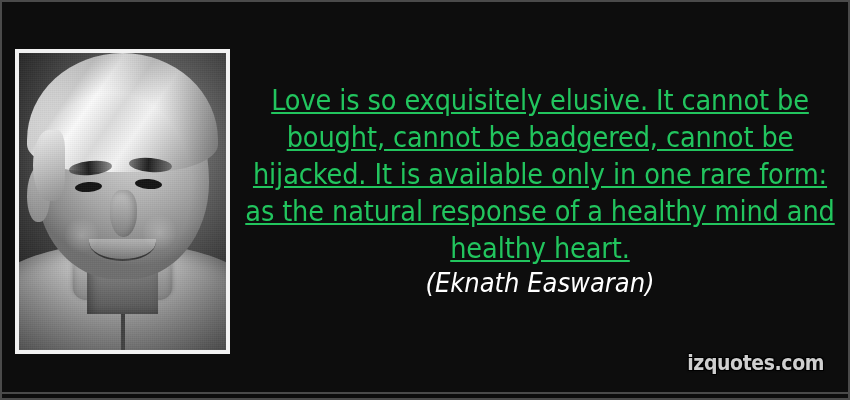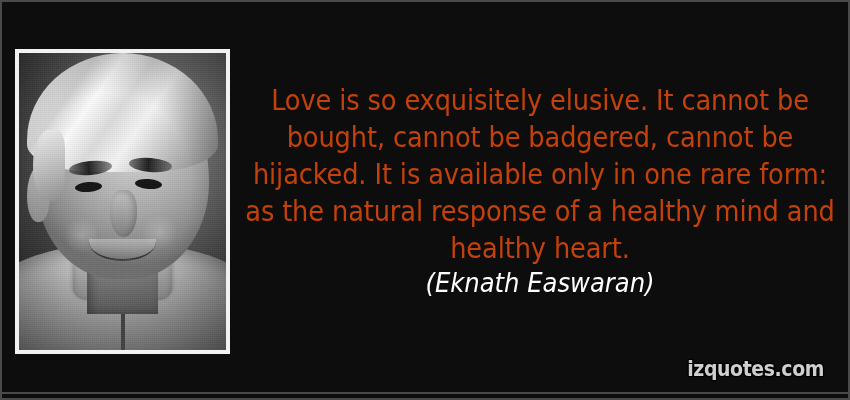--- a/index.html
+++ b/index.html
@@ -183,44 +183,45 @@
       repeating-linear-gradient(90deg, rgba(255,255,255,.07) 0 1px, rgba(0,0,0,.07) 1px 2px);
   }
 
   
   #quote-text {
     position: absolute;
     left: 238px;
     top: 80px;
     width: 600px;
     text-align: center;
-    color: #c2410c;
+    color: #22c55e;
     font-size: 28.5px;
     line-height: 37px;
     letter-spacing: -0.1px;
     font-stretch: condensed;
+    text-decoration: underline;
   }
   #attribution {
     position: absolute;
     left: 238px;
     top: 264px;
     width: 600px;
     text-align: center;
     color: #ffffff;
     font-size: 27px;
     line-height: 34px;
     font-stretch: condensed;
     font-style: italic;
   }
 
   
   #watermark {
     position: absolute;
     right: 24px;
-    bottom: 17px;
+    bottom: 23px;
     font-family: "DejaVu Sans Condensed", "Liberation Sans Narrow", "Liberation Sans", sans-serif;
     font-weight: bold;
     font-size: 21px;
     letter-spacing: -0.4px;
     color: #cfcfcf;
     text-shadow:
       1px 1px 0 #000, -1px 1px 0 #000, 1px -1px 0 #000, -1px -1px 0 #000,
       0 0 3px rgba(0,0,0,.9);
   }
   #bottom-rule {

